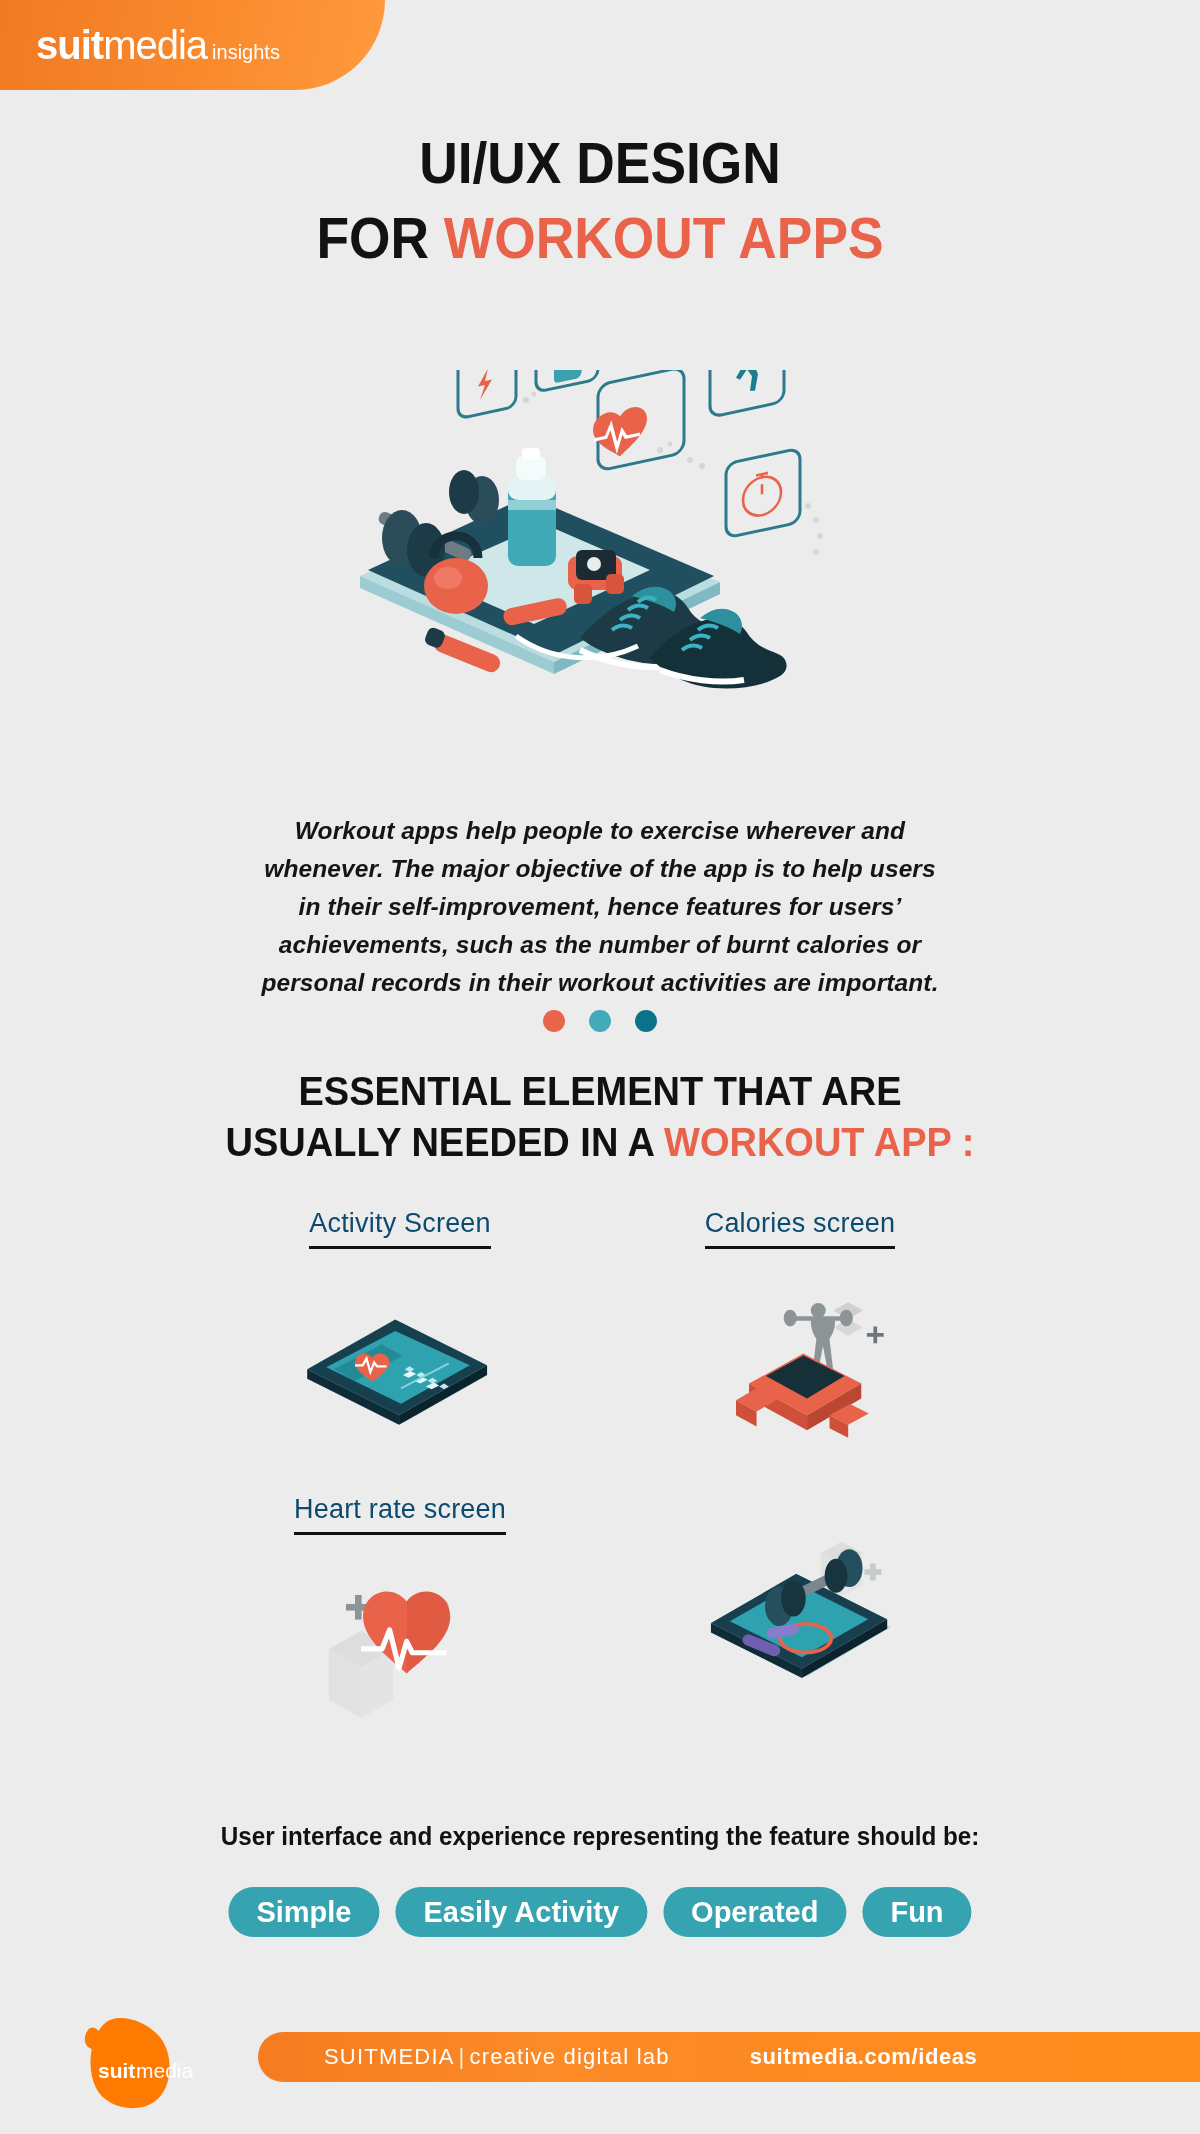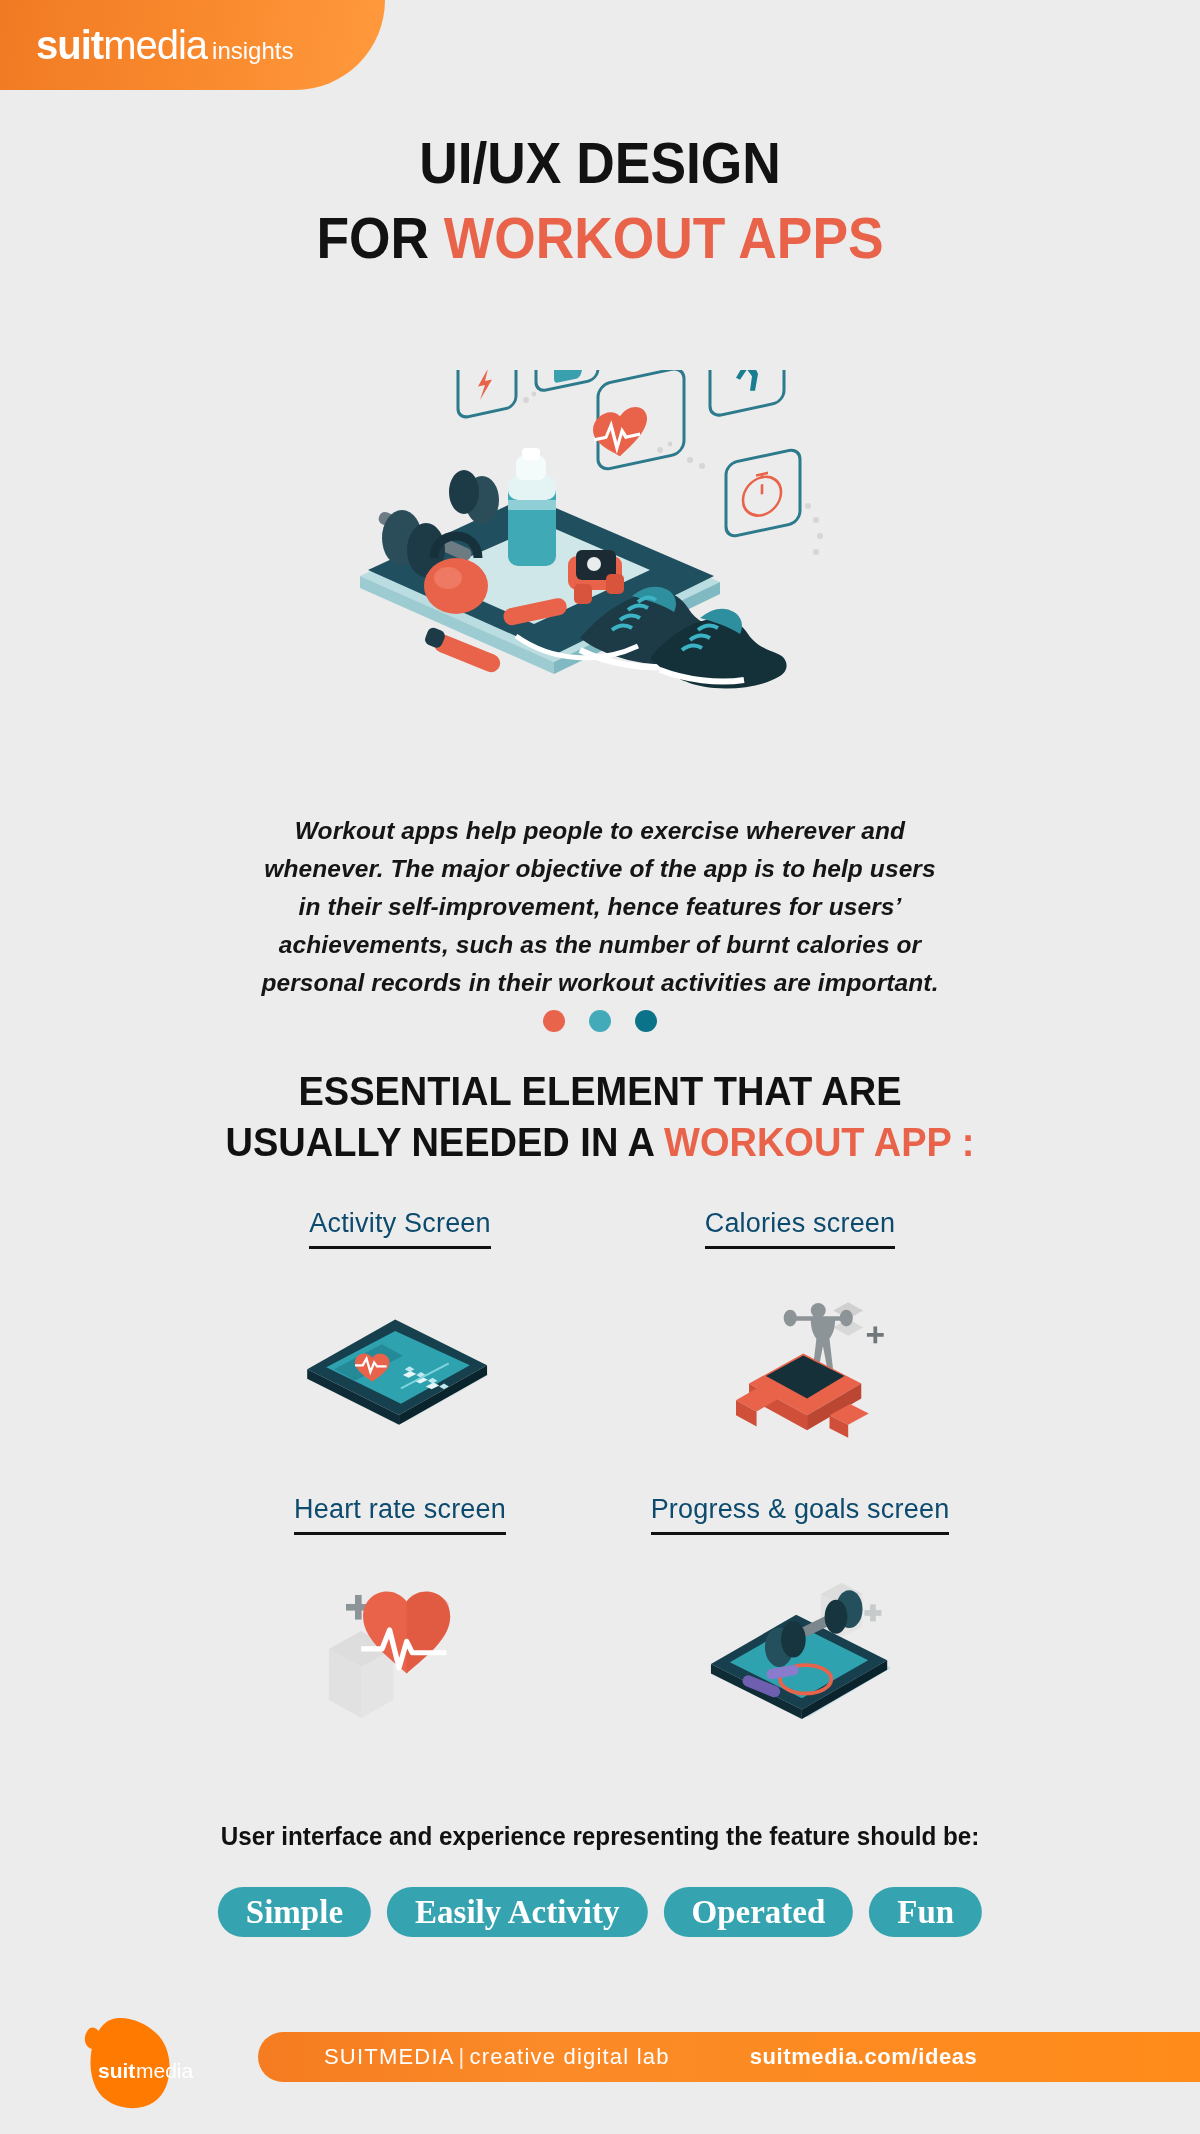--- a/index.html
+++ b/index.html
@@ -23,21 +23,21 @@
   .brand-logo{
     color:#fff;
     font-size:40px;
     letter-spacing:-1px;
     line-height:1;
     white-space:nowrap;
   }
   .brand-logo .b{font-weight:bold;}
   .brand-logo .l{font-weight:300;}
   .brand-insights{
-    color:#fff;font-size:24px;font-weight:300;
+    color:#fff;font-size:20px;font-weight:300;
     margin-left:5px;letter-spacing:0px;
   }
 
   
   .title{
     position:absolute;left:0;right:0;top:128px;
     text-align:center;
     font-family:"Liberation Sans Narrow","Liberation Sans",sans-serif;
     font-weight:bold;
     font-size:58px;
@@ -132,22 +132,22 @@
     transform:translateX(-50%);
     display:flex;gap:16px;
   }
   .pill{
     background:#36a3b0;
     color:#fff;
     border-radius:26px;
     height:50px;
     display:flex;align-items:center;justify-content:center;
     padding:0 28px;
-    font-family:Liberation Serif, serif;
-    font-weight:bold;font-size:33px;
+    font-family:Liberation Sans, sans-serif;
+    font-weight:bold;font-size:29px;
     white-space:nowrap;
   }
 
   
   .footer{
     position:absolute;left:0;right:0;bottom:0;height:140px;
   }
   .footer-logo{
     position:absolute;left:78px;top:22px;
     width:160px;height:100px;
@@ -384,21 +384,20 @@
             <path d="M71 39 v26"></path>
         </g>
         <path d="M122 46 c-16-20-46-10-46 16 0 26 34 48 46 60 12-12 46-34 46-60 0-26-30-36-46-16z" fill="#e8634a"></path>
         <path d="M168 62 c0 26-34 48-46 60 l0-76 c8-14 32-14 44 2 z" fill="#d44c37" opacity=".35"></path>
         <path d="M74 96 h22 l8-20 10 40 8-28 6 12 h36" fill="none" stroke="#ffffff" stroke-width="5.5" stroke-linejoin="round"></path>
       </svg>
     </div>
   </div>
 
   <div class="cell">
-    <div class="cell-label">Progress &amp; goals screen</div>
     <div class="cell-art">
       <svg viewBox="0 0 240 190" width="230" height="180">
         <g fill="#dcdcdc">
           <path d="M142 38 l22-12 22 12 -22 12z" opacity=".9"></path>
           <path d="M142 38 L142 72 L164 84 L164 50z" opacity=".6"></path>
           <path d="M164 50 L164 84 L186 72 L186 38z" opacity=".4"></path>
         </g>
         <path d="M30 118 L118 68 L216 116 L128 168 Z" fill="#bcd9dd"></path>
         <path d="M26 112 L116 60 L212 108 L122 160 Z" fill="#173f4d"></path>
         <path d="M26 112 L26 122 L122 170 L122 160 Z" fill="#0e2b36"></path>

